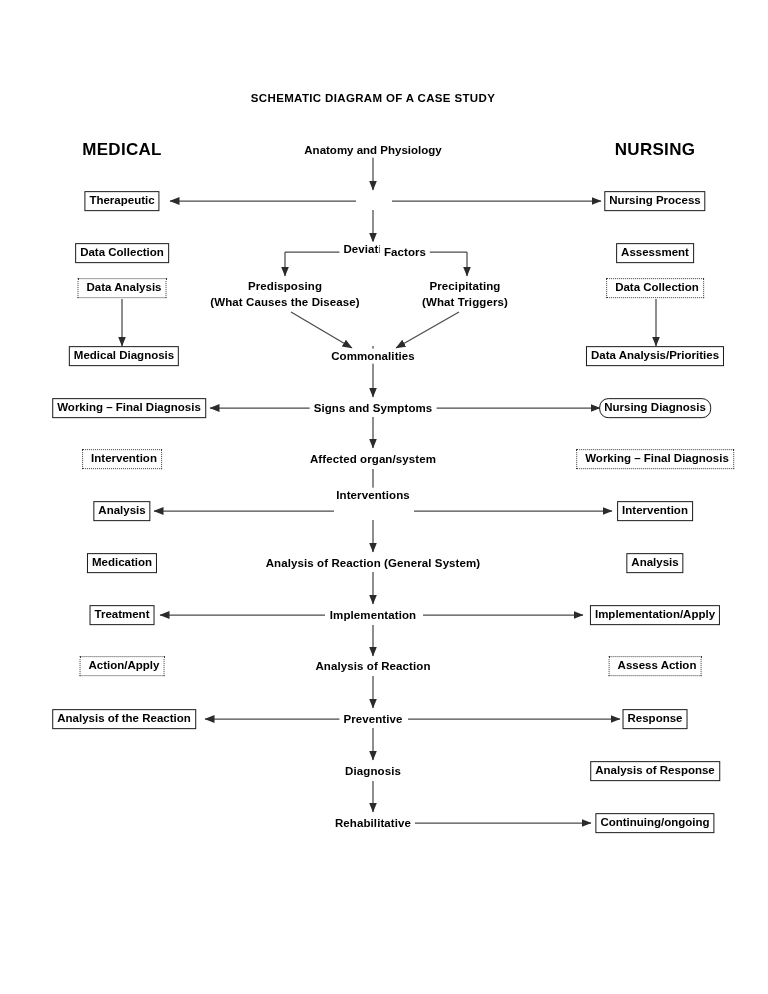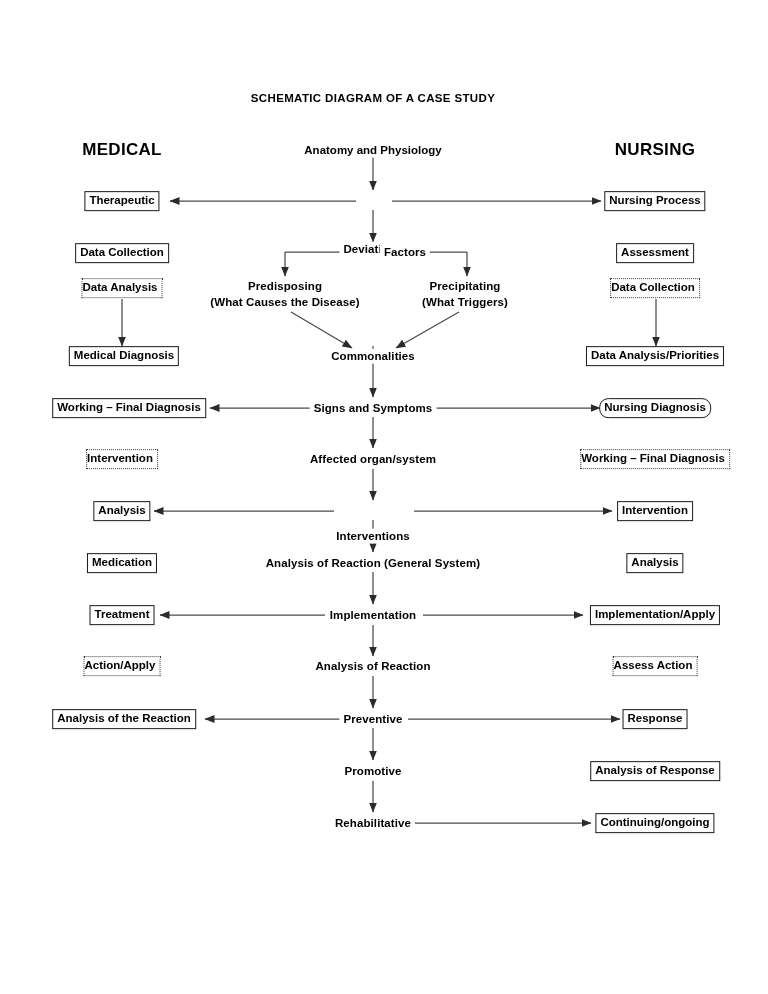--- a/index.html
+++ b/index.html
@@ -9,21 +9,21 @@
   #stage{position:relative;width:708px;height:994px;background:#fff;}
   svg.lines{position:absolute;left:0;top:0;width:768px;height:994px;pointer-events:none;}
   .node{position:absolute;transform:translate(-50%,-50%);
         white-space:nowrap;font-size:11.5px;line-height:1.28;
         text-align:center;color:#000;background:#fff;}
   .plain{font-weight:600;letter-spacing:.1px;padding:0 4px;}
   .head{font-weight:700;font-size:17px;letter-spacing:.3px;}
   .headreg{font-weight:600;font-size:11.5px;}
   .title{font-weight:700;font-size:11.5px;letter-spacing:.35px;}
   .boxed{border:1.6px solid #1a1a1a;padding:1px 4px 2px 4px;font-weight:600;}
-  .dashed{border:1.4px dotted #3a3a3a;padding:1px 4px 2px 0;font-weight:600;}
+  .dashed{border:1.4px dotted #3a3a3a;padding:1px 4px 2px 8px;font-weight:600;}
   .two-line{line-height:1.35;}
 </style>
 </head>
 <body>
 
 <div id="stage">
 
   <svg class="lines" viewBox="0 0 768 994" xmlns="http://www.w3.org/2000/svg">
     <defs>
       <marker id="ar" markerWidth="9" markerHeight="9" refX="7.6" refY="3.2" orient="auto" markerUnits="strokeWidth">
@@ -82,26 +82,26 @@
 
   <div class="node head" style="left:122px;top:150px;">MEDICAL</div>
   <div class="node headreg" style="left:373px;top:150px;">Anatomy and Physiology</div>
   <div class="node head" style="left:655px;top:150px;">NURSING</div>
 
   <div class="node plain" style="left:373px;top:201px;margin-top:48px;">Deviations</div>
   <div class="node plain" style="left:373px;top:252px;margin-left:32px;">Factors</div>
   <div class="node plain" style="left:373px;top:356px;">Commonalities</div>
   <div class="node plain" style="left:373px;top:408px;">Signs and Symptoms</div>
   <div class="node plain" style="left:373px;top:459px;">Affected organ/system</div>
-  <div class="node plain" style="left:373px;top:536px;">Interventions</div>
+  <div class="node plain" style="left:373px;top:495px;">Interventions</div>
   <div class="node plain" style="left:373px;top:563px;">Analysis of Reaction (General System)</div>
   <div class="node plain" style="left:373px;top:615px;">Implementation</div>
   <div class="node plain" style="left:373px;top:666px;">Analysis of Reaction</div>
   <div class="node plain" style="left:373px;top:719px;">Preventive</div>
-  <div class="node plain" style="left:373px;top:771px;">Promotive</div>
+  <div class="node plain" style="left:373px;top:771px;">Diagnosis</div>
   <div class="node plain" style="left:373px;top:823px;">Rehabilitative</div>
 
   <div class="node plain two-line" style="left:285px;top:295px;">
     <div>Predisposing</div>
     <div>(What Causes the Disease)</div>
   </div>
   <div class="node plain two-line" style="left:465px;top:295px;">
     <div>Precipitating</div>
     <div>(What Triggers)</div>
   </div>

